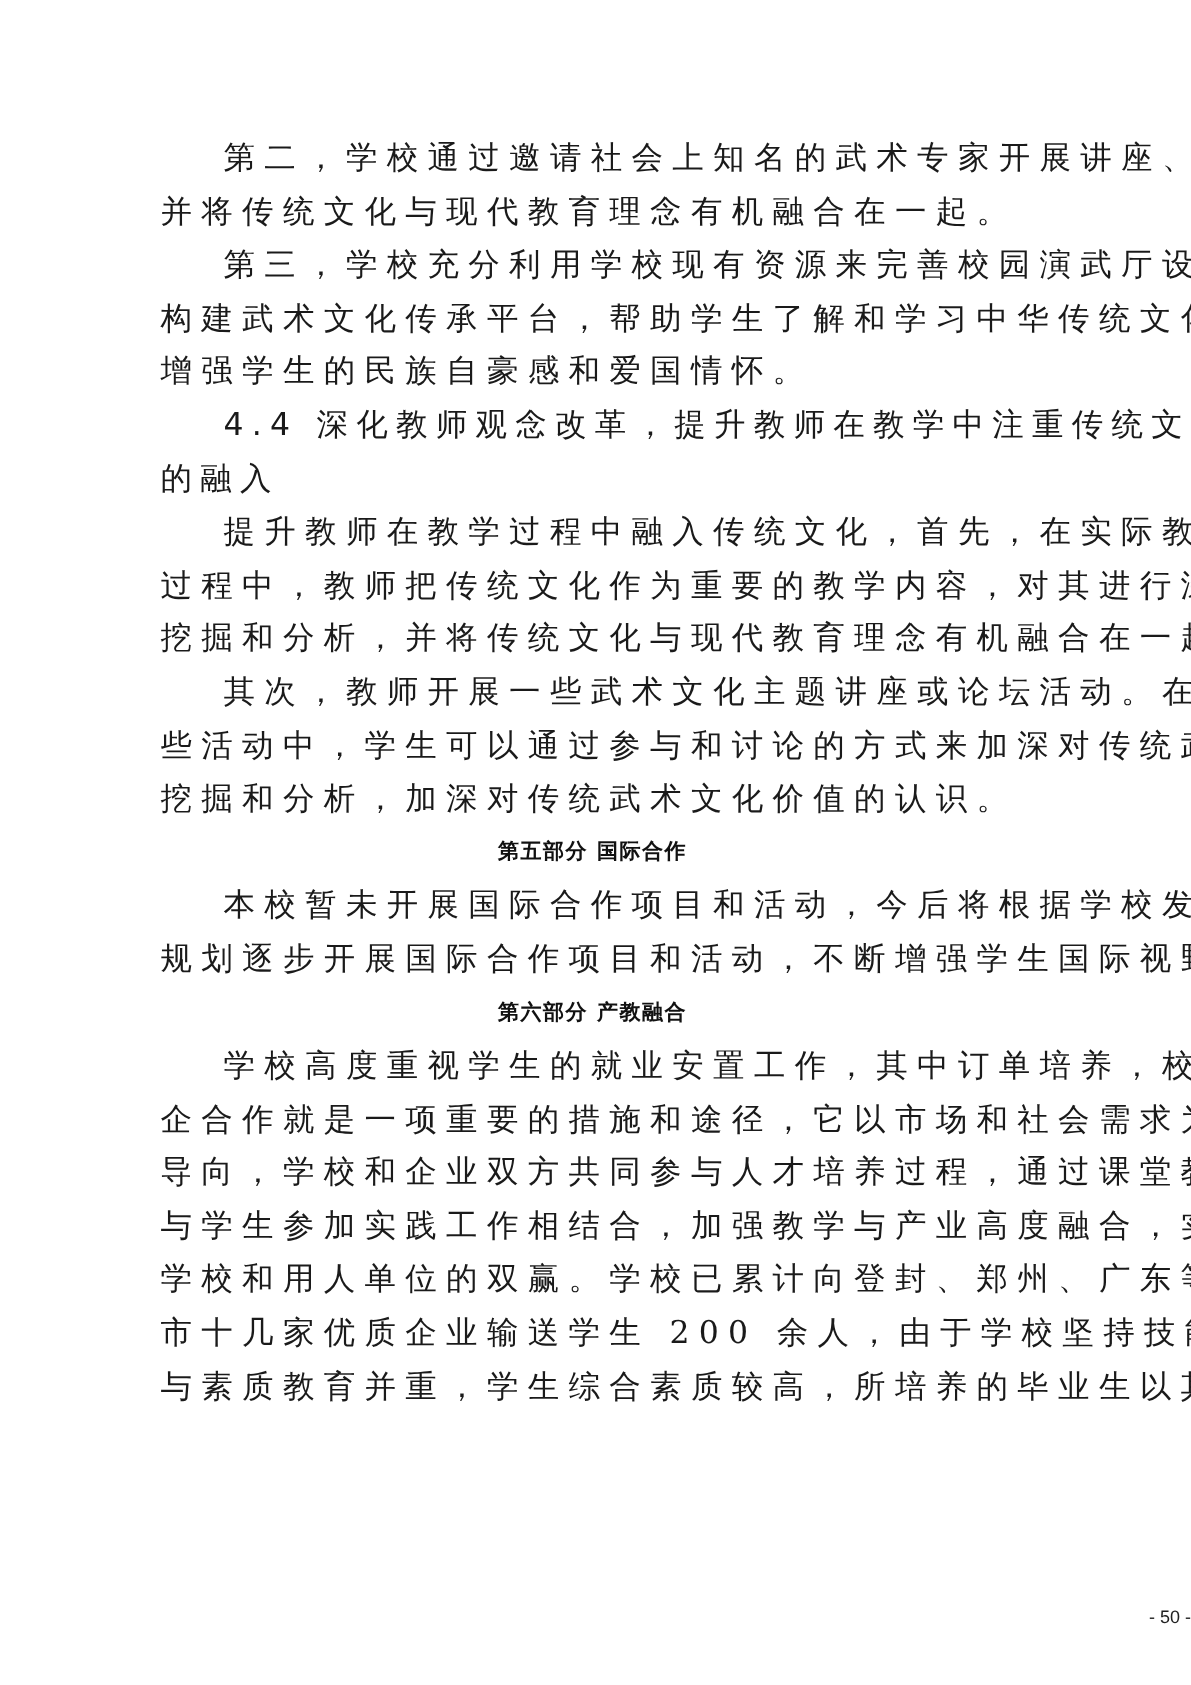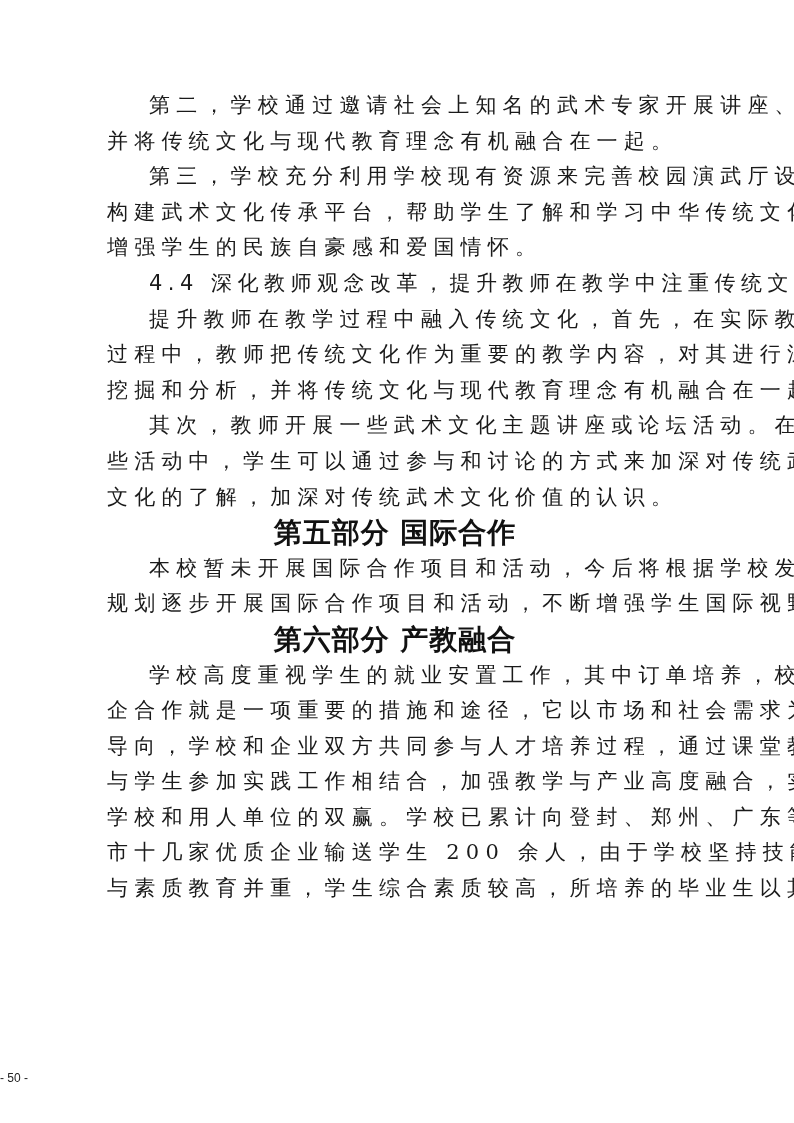--- a/index.html
+++ b/index.html
@@ -35,33 +35,33 @@
   .subhead .line {
     font-family: "DejaVu Sans", "Liberation Sans", sans-serif;
     letter-spacing: 5.5px;
   }
   .subhead .line:first-child {
     padding-left: 42px;
   }
   .heading {
     font-family: "DejaVu Sans", "Liberation Sans", sans-serif;
     font-weight: bold;
-    font-size: 28px;
+    font-size: 14px;
     height: 35.6px;
     line-height: 35.6px;
     text-align: center;
     letter-spacing: 1px;
     color: #111;
   }
   .footer {
     position: absolute;
     top: 1071px;
     left: 0;
     width: 794px;
-    text-align: left;
+    text-align: right;
     font-family: "Liberation Sans", "DejaVu Sans", sans-serif;
     font-size: 12px;
     color: #222;
   }
 </style>
 </head>
 <body>
 
 <div class="page">
 
@@ -71,32 +71,33 @@
   </div>
 
   <div class="para">
     <div class="line">第三，学校充分利用学校现有资源来完善校园演武厅设施，</div>
     <div class="line">构建武术文化传承平台，帮助学生了解和学习中华传统文化，</div>
     <div class="line">增强学生的民族自豪感和爱国情怀。</div>
   </div>
 
   <div class="subhead">
     <div class="line">4.4 深化教师观念改革，提升教师在教学中注重传统文化</div>
+    <div class="line" style="padding-left:0">的融入</div>
   </div>
 
   <div class="para">
     <div class="line">提升教师在教学过程中融入传统文化，首先，在实际教学</div>
     <div class="line">过程中，教师把传统文化作为重要的教学内容，对其进行深入</div>
     <div class="line">挖掘和分析，并将传统文化与现代教育理念有机融合在一起，</div>
   </div>
 
   <div class="para">
     <div class="line">其次，教师开展一些武术文化主题讲座或论坛活动。在这</div>
     <div class="line">些活动中，学生可以通过参与和讨论的方式来加深对传统武术</div>
-    <div class="line">文化的了解，加深对传统武术文化价值的认识。</div>
+    <div class="line">挖掘和分析，加深对传统武术文化价值的认识。</div>
   </div>
 
   <div class="heading">第五部分  国际合作</div>
 
   <div class="para">
     <div class="line">本校暂未开展国际合作项目和活动，今后将根据学校发展</div>
     <div class="line">规划逐步开展国际合作项目和活动，不断增强学生国际视野。</div>
   </div>
 
   <div class="heading">第六部分  产教融合</div>

